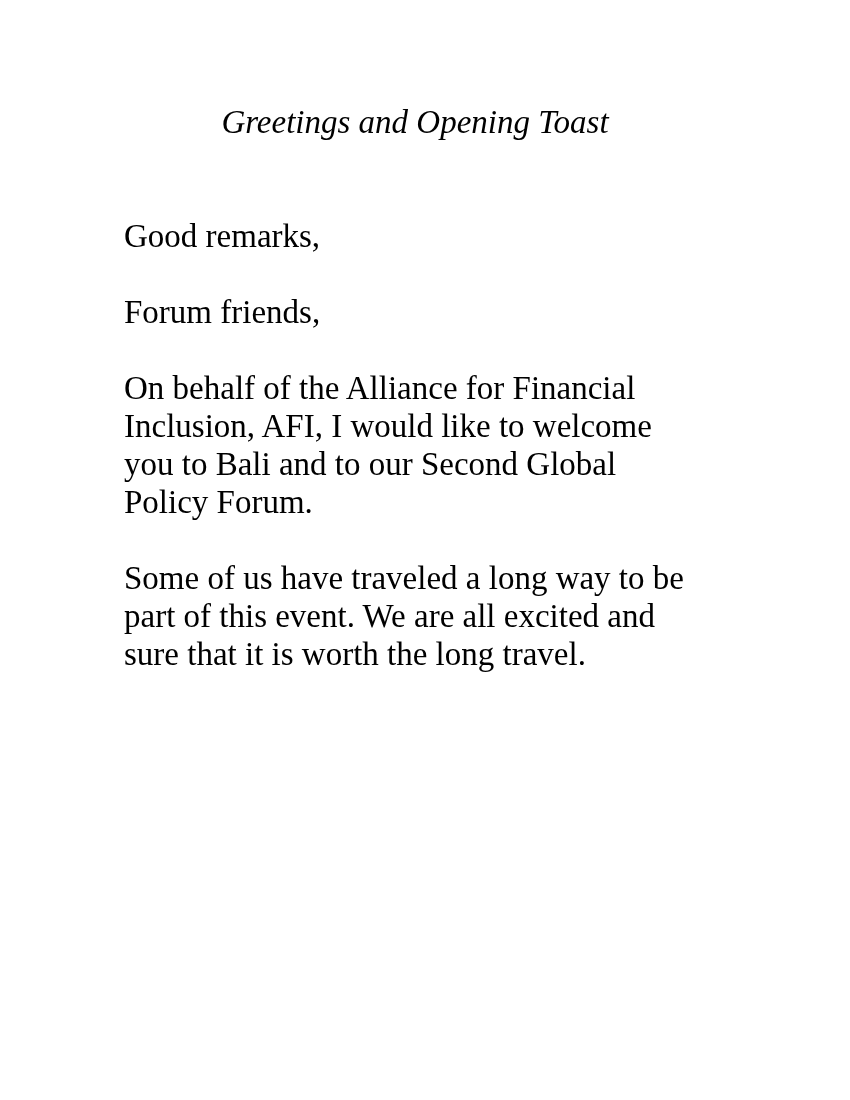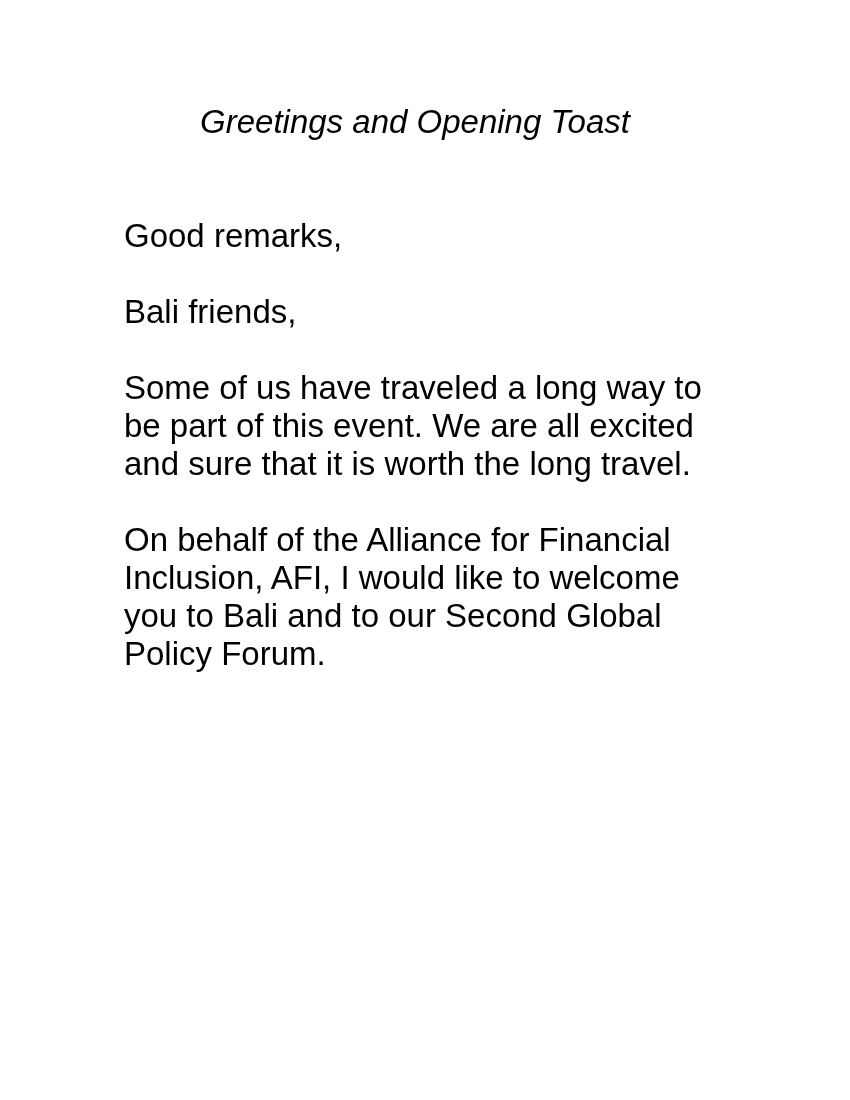--- a/index.html
+++ b/index.html
@@ -10,21 +10,21 @@
     width: 850px;
     height: 1100px;
     background: #ffffff;
     overflow: hidden;
   }
   .page {
     box-sizing: border-box;
     width: 782px;
     height: 1100px;
     padding: 103px 76px 0 124px;
-    font-family: Liberation Sans, sans-serif;
+    font-family: Liberation Serif, serif;
     font-size: 33px;
     line-height: 38px;
     color: #000000;
     -webkit-font-smoothing: antialiased;
   }
   .doc-title {
     font-size: 33px;
     line-height: 38px;
     font-weight: normal;
     font-style: italic;
@@ -41,19 +41,19 @@
 </style>
 </head>
 <body>
 
 <div class="page">
   <h1 class="doc-title">Greetings and Opening Toast</h1>
 
 
   <p class="para">Good remarks,</p>
 
-  <p class="para">Bali friends,</p>
+  <p class="para">Forum friends,</p>
+
+  <p class="para">On behalf of the Alliance for Financial Inclusion, AFI, I would like to welcome you to Bali and to our Second Global Policy Forum.</p>
 
   <p class="para">Some of us have traveled a long way to be part of this event. We are all excited and sure that it is worth the long travel.</p>
-
-  <p class="para">On behalf of the Alliance for Financial Inclusion, AFI, I would like to welcome you to Bali and to our Second Global Policy Forum.</p>
 
 </div>
 
 </body></html>

